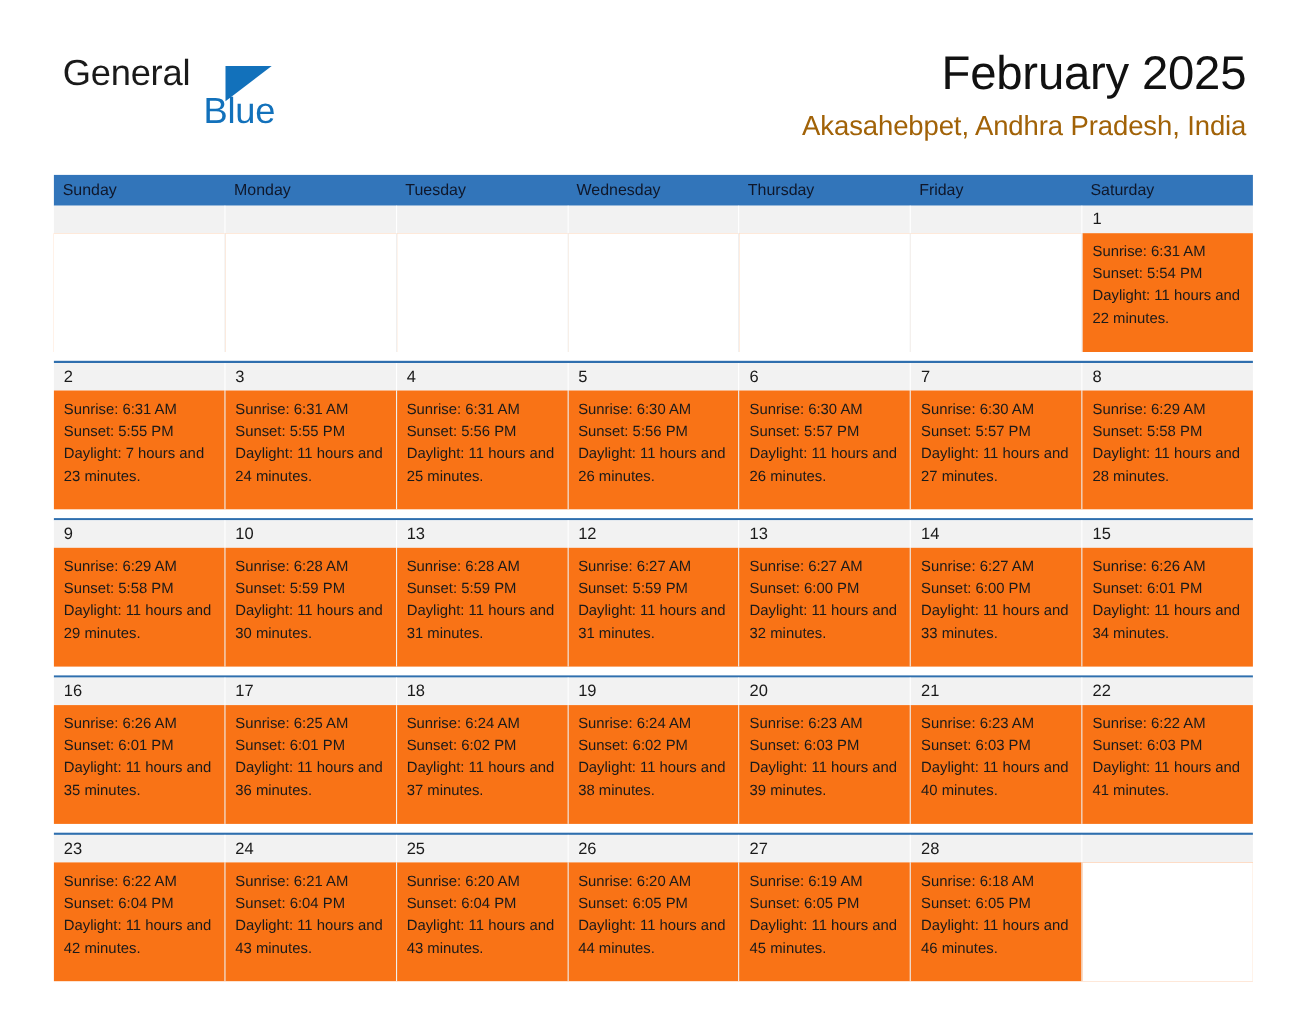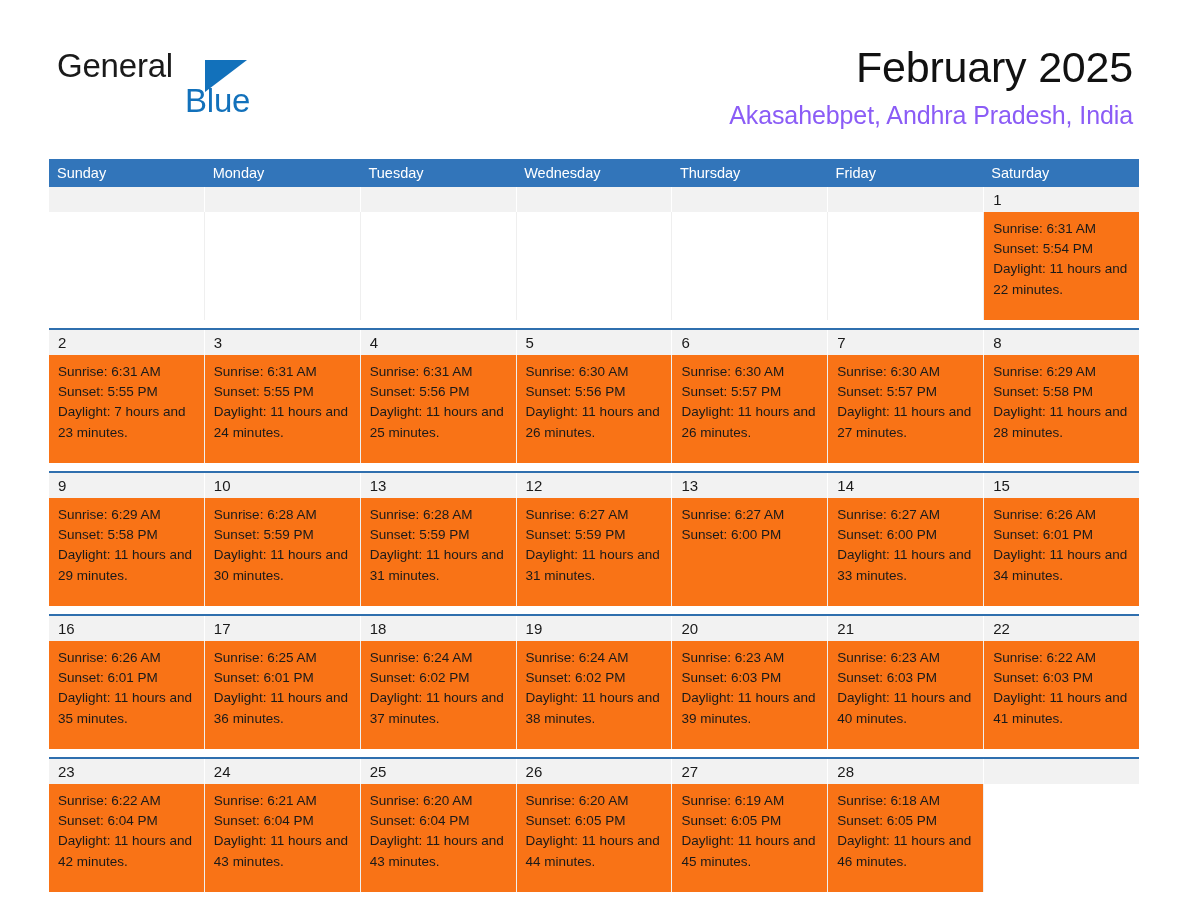--- a/index.html
+++ b/index.html
@@ -74,42 +74,42 @@
   .cal-title {
     font-size: 43px;
     color: #111111;
     line-height: 1.08;
     font-weight: normal;
     margin: 0;
     letter-spacing: -0.2px;
   }
   .cal-subtitle {
     font-size: 25px;
-    color: #8b5cf6;
+    color: #a16207;
     margin: 11px 0 0 0;
     font-weight: normal;
     letter-spacing: -0.1px;
   }
 
   
   .calendar {
     position: absolute;
     left: 49px;
     top: 159px;
     width: 1090px;
   }
 
   .weekday-row {
     display: flex;
     background: #3275ba;
     height: 28px;
   }
   .weekday {
     flex: 1 1 0;
-    color: #ffffff;
+    color: #0f172a;
     font-size: 14.5px;
     line-height: 28px;
     padding-left: 8px;
     box-sizing: border-box;
     white-space: nowrap;
     overflow: hidden;
   }
 
   .week {
     border-top: 2px solid #2f6fae;
@@ -288,20 +288,21 @@
               <span class="line wrap">Daylight: 11 hours and 31 minutes.</span>
             </div>
             <div class="detail">
               <span class="line">Sunrise: 6:27 AM</span>
               <span class="line">Sunset: 5:59 PM</span>
               <span class="line wrap">Daylight: 11 hours and 31 minutes.</span>
             </div>
             <div class="detail">
               <span class="line">Sunrise: 6:27 AM</span>
               <span class="line">Sunset: 6:00 PM</span>
+              <span class="line wrap">Daylight: 11 hours and 32 minutes.</span>
             </div>
             <div class="detail">
               <span class="line">Sunrise: 6:27 AM</span>
               <span class="line">Sunset: 6:00 PM</span>
               <span class="line wrap">Daylight: 11 hours and 33 minutes.</span>
             </div>
             <div class="detail">
               <span class="line">Sunrise: 6:26 AM</span>
               <span class="line">Sunset: 6:01 PM</span>
               <span class="line wrap">Daylight: 11 hours and 34 minutes.</span>

